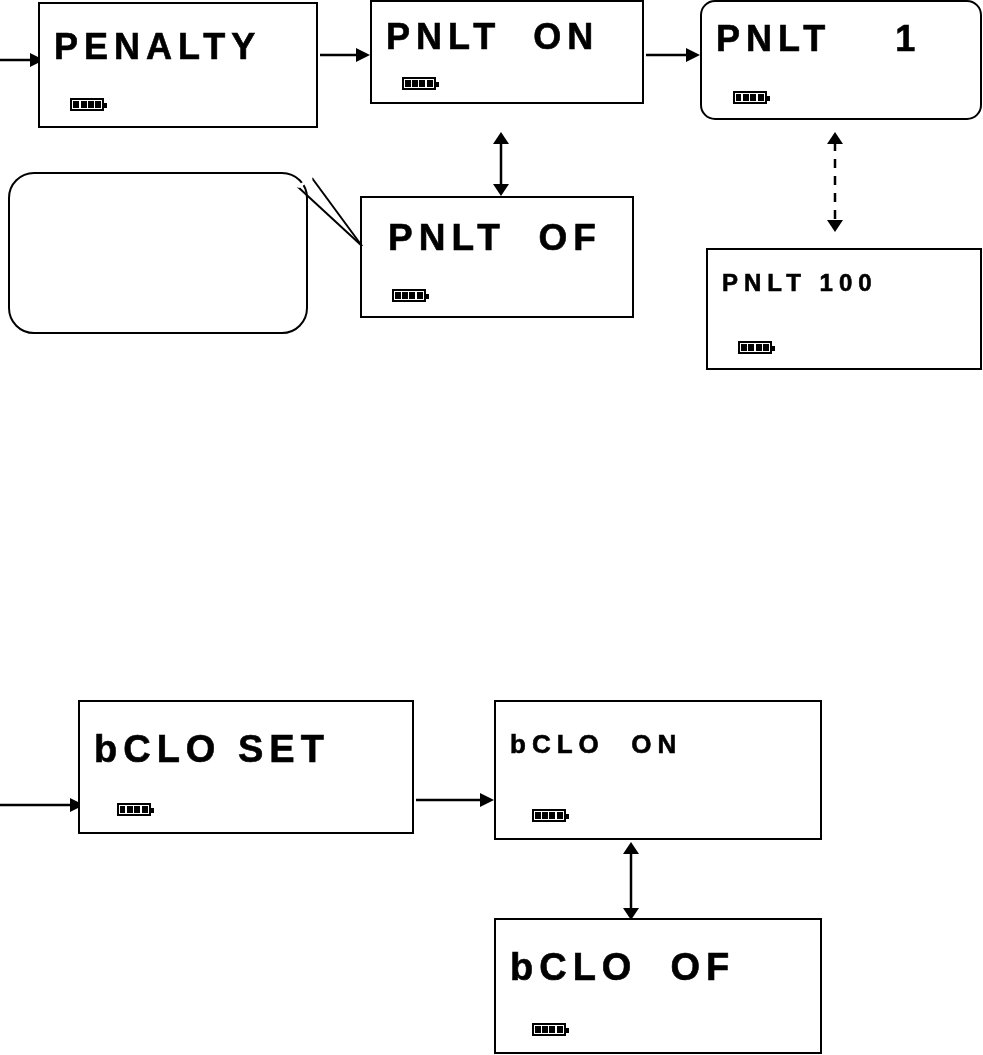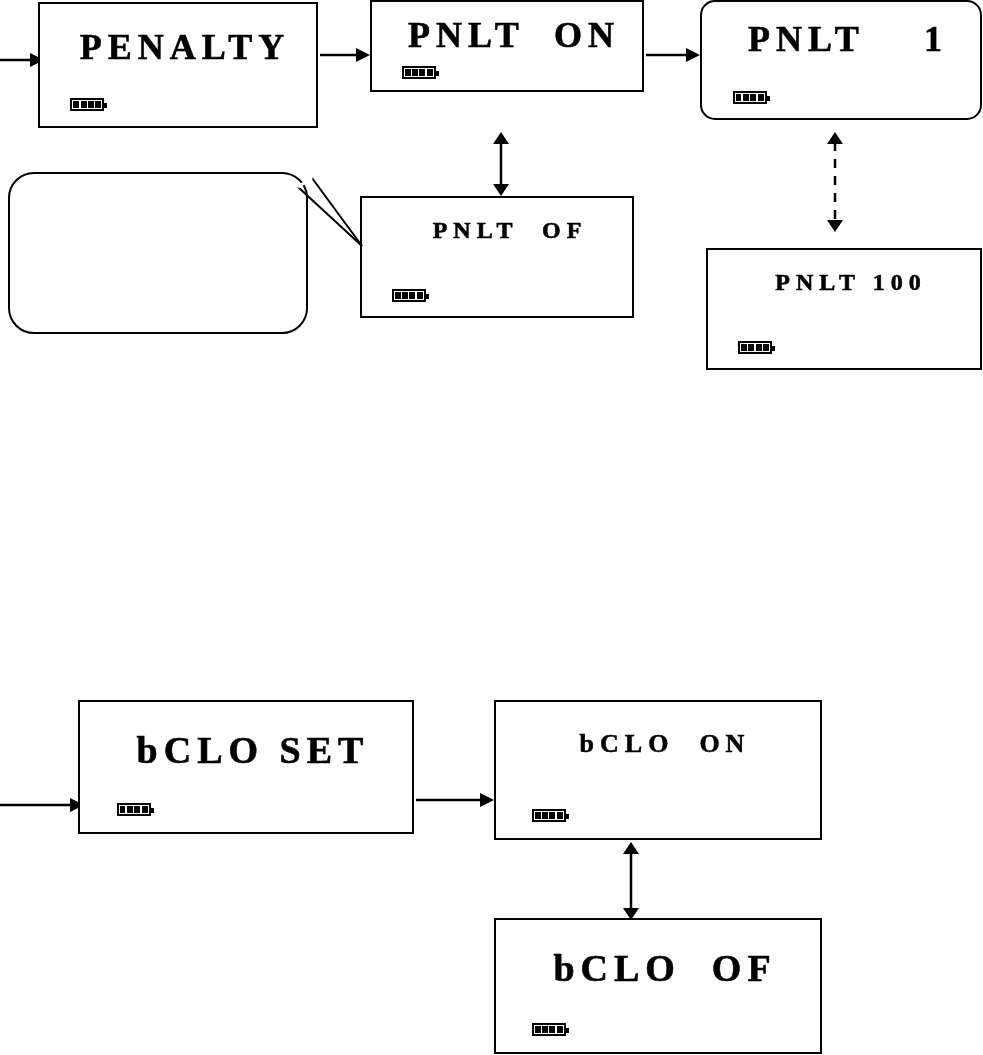--- a/index.html
+++ b/index.html
@@ -20,22 +20,22 @@
     position: absolute;
     box-sizing: border-box;
     border: 2px solid #000;
     background: #fff;
   }
   .lcd-text {
     position: absolute;
     left: 14px;
     right: 0;
     top: 18%;
-    text-align: center;
-    font-family: Liberation Serif, serif;
+    text-align: left;
+    font-family: Liberation Sans, sans-serif;
     font-weight: bold;
     letter-spacing: 6px;
     color: #000;
     white-space: pre;
     -webkit-text-stroke: 0.6px #000;
   }
 
   
   .battery {
     position: absolute;
@@ -111,21 +111,21 @@
   </div>
 </div>
 
 <div class="arrow" style="left:320px; top:45px;">
   <svg width="52" height="20" viewBox="0 0 52 20">
     <line x1="0" y1="10" x2="38" y2="10" stroke="#000" stroke-width="2.5"></line>
     <polygon points="36,3 50,10 36,17" fill="#000"></polygon>
   </svg>
 </div>
 
-<div class="lcd" style="left:370px; top:0px; width:274px; height:92px;">
+<div class="lcd" style="left:370px; top:0px; width:274px; height:104px;">
   <div class="lcd-text" style="font-size:36px; top:14%;">PNLT  ON</div>
   <div class="battery">
     <div class="bar"></div>
       <div class="bar"></div>
       <div class="bar"></div>
       <div class="bar"></div>
   </div>
 </div>
 
 <div class="arrow" style="left:646px; top:45px;">
@@ -155,21 +155,21 @@
 
 <div class="arrow" style="left:822px; top:132px;">
   <svg width="26" height="100" viewBox="0 0 26 100">
     <line x1="13" y1="10" x2="13" y2="90" stroke="#000" stroke-width="2.5" stroke-dasharray="9,8"></line>
     <polygon points="5,12 13,0 21,12" fill="#000"></polygon>
     <polygon points="5,88 13,100 21,88" fill="#000"></polygon>
   </svg>
 </div>
 
 <div class="lcd" style="left:360px; top:196px; width:274px; height:122px;">
-  <div class="lcd-text" style="font-size:24px; top:16%;padding-left:12px;">PNLT  OF</div>
+  <div class="lcd-text" style="font-size:37px; top:16%;padding-left:12px;">PNLT  OF</div>
   <div class="battery">
     <div class="bar"></div>
       <div class="bar"></div>
       <div class="bar"></div>
       <div class="bar"></div>
   </div>
 </div>
 
 <div class="lcd" style="left:706px; top:248px; width:276px; height:122px;">
   <div class="lcd-text" style="font-size:24px; top:16%;">PNLT 100</div>

